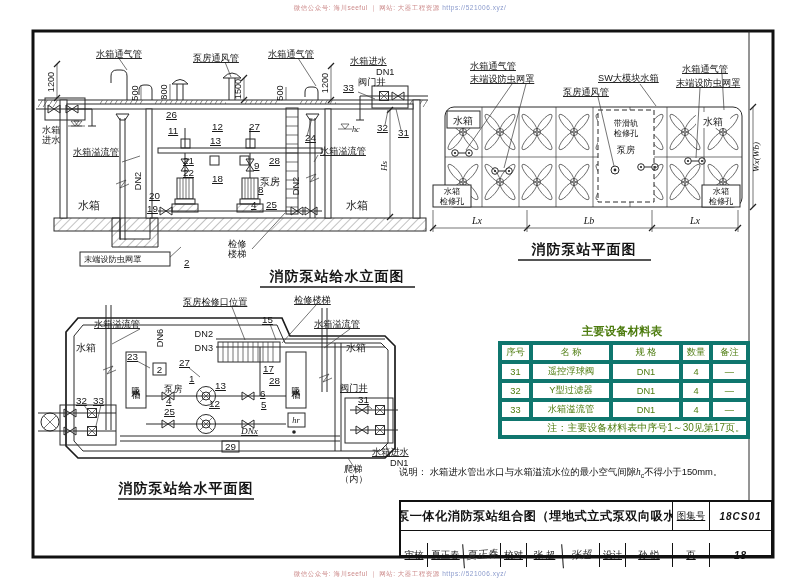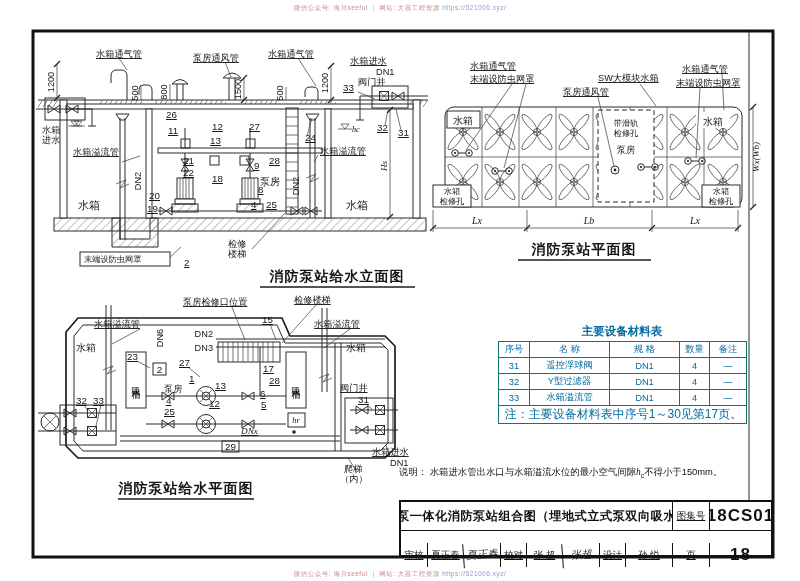--- a/index.html
+++ b/index.html
@@ -17,40 +17,40 @@
   .ln{stroke:#2b2b2b;fill:none;stroke-width:1;}
   .ln2{stroke:#1c1c1c;fill:none;stroke-width:1.7;}
   .thin{stroke:#3a3a3a;fill:none;stroke-width:.7;}
   .fw{fill:#ffffff;stroke:#2b2b2b;stroke-width:1;}
   .hx{fill:url(#hatch45);stroke:#2b2b2b;stroke-width:1;}
   .soil{fill:url(#soilp);stroke:none;}
   .dash{stroke-dasharray:5 3;}
   
   .vlabel{position:absolute;writing-mode:vertical-rl;text-orientation:upright;
           font-size:9px;color:#151515;letter-spacing:2px;text-align:center;}
-  .tbl-wrap{position:absolute;left:498px;top:324px;width:248px;color:#0369a1;}
+  .tbl-wrap{position:absolute;left:498px;top:324px;width:248px;color:#4d7c0f;}
   .tbl-title{text-align:center;font-weight:bold;font-size:11.5px;margin-bottom:2px;}
   table.mat{border-collapse:collapse;width:248px;table-layout:fixed;}
-  table.mat td{border:1px solid #0f766e;font-size:9.3px;text-align:center;height:15px;
+  table.mat td{border:4px solid #0f766e;font-size:9.3px;text-align:center;height:15px;
                padding:0 1px;overflow:hidden;white-space:nowrap;}
-  table.mat td.note{font-size:12px;text-align:center;padding-left:3px;height:14px;}
+  table.mat td.note{font-size:10px;text-align:right;padding-left:3px;height:14px;}
   .desc{position:absolute;left:399px;top:466px;width:352px;font-size:9.4px;color:#111;}
   .desc .it{font-style:italic;font-family:"Liberation Serif",serif;}
   .desc sub{font-size:7px;}
   .tblock{position:absolute;left:399px;top:500px;width:374px;height:57px;
           border:2px solid #111;box-sizing:border-box;color:#111;background:#fff;}
   .tb-row{display:grid;box-sizing:border-box;}
   .tb-row1{grid-template-columns:271px 37px 62px;height:29px;border-bottom:1px solid #111;}
   .tb-row2{grid-template-columns:26px 36px 37px 26px 36px 37px 26px 47px 37px 62px;height:24px;margin-top:12px;}
   .tb-cell{display:flex;align-items:center;justify-content:center;border-left:1px solid #111;
            overflow:hidden;white-space:nowrap;}
   .tb-cell:first-child{border-left:none;}
   .tb-title{font-size:12.2px;font-weight:bold;letter-spacing:.5px;}
   .tb-small{font-size:9.5px;text-decoration:underline;}
-  .tb-val{font-size:17px;font-weight:bold;letter-spacing:1px;}
+  .tb-val{font-size:10px;font-weight:bold;letter-spacing:1px;font-style:italic;}
   .sig{font-family:"DejaVu Serif",serif;font-style:italic;font-size:10.5px;transform:rotate(-4deg);color:#222;}
 </style>
 </head>
 <body>
 
 <div class="page">
 
   <div class="wm wm-top">
     <span class="wm-a">微信公众号: 海川seeful ｜ 网站: 大器工程资源 </span><span class="wm-b">https://521006.xyz/</span>
   </div>

